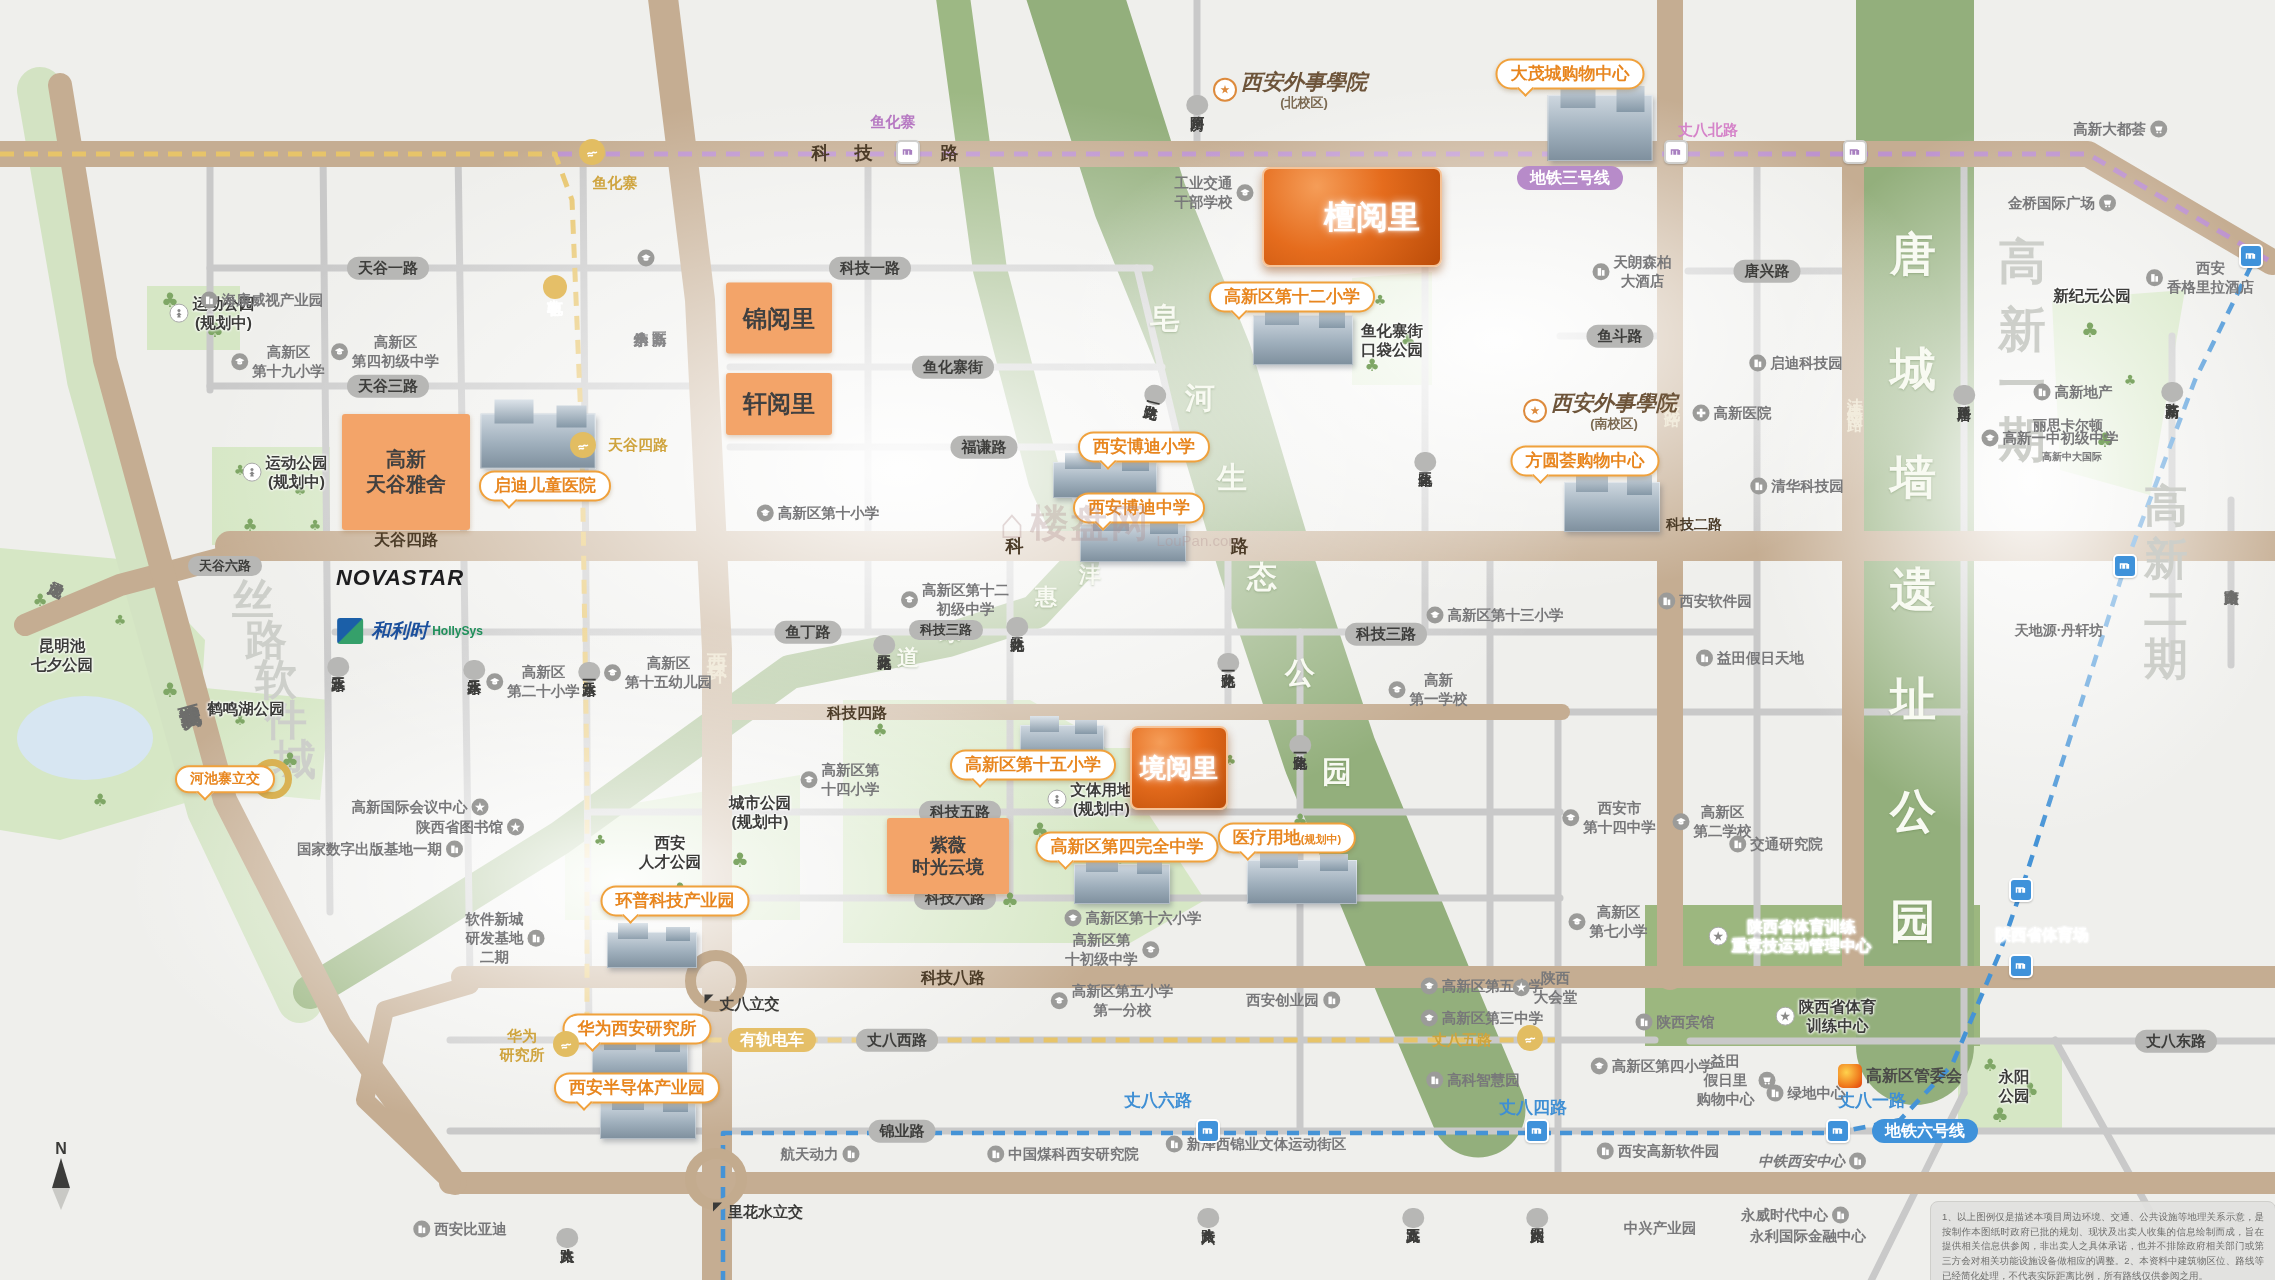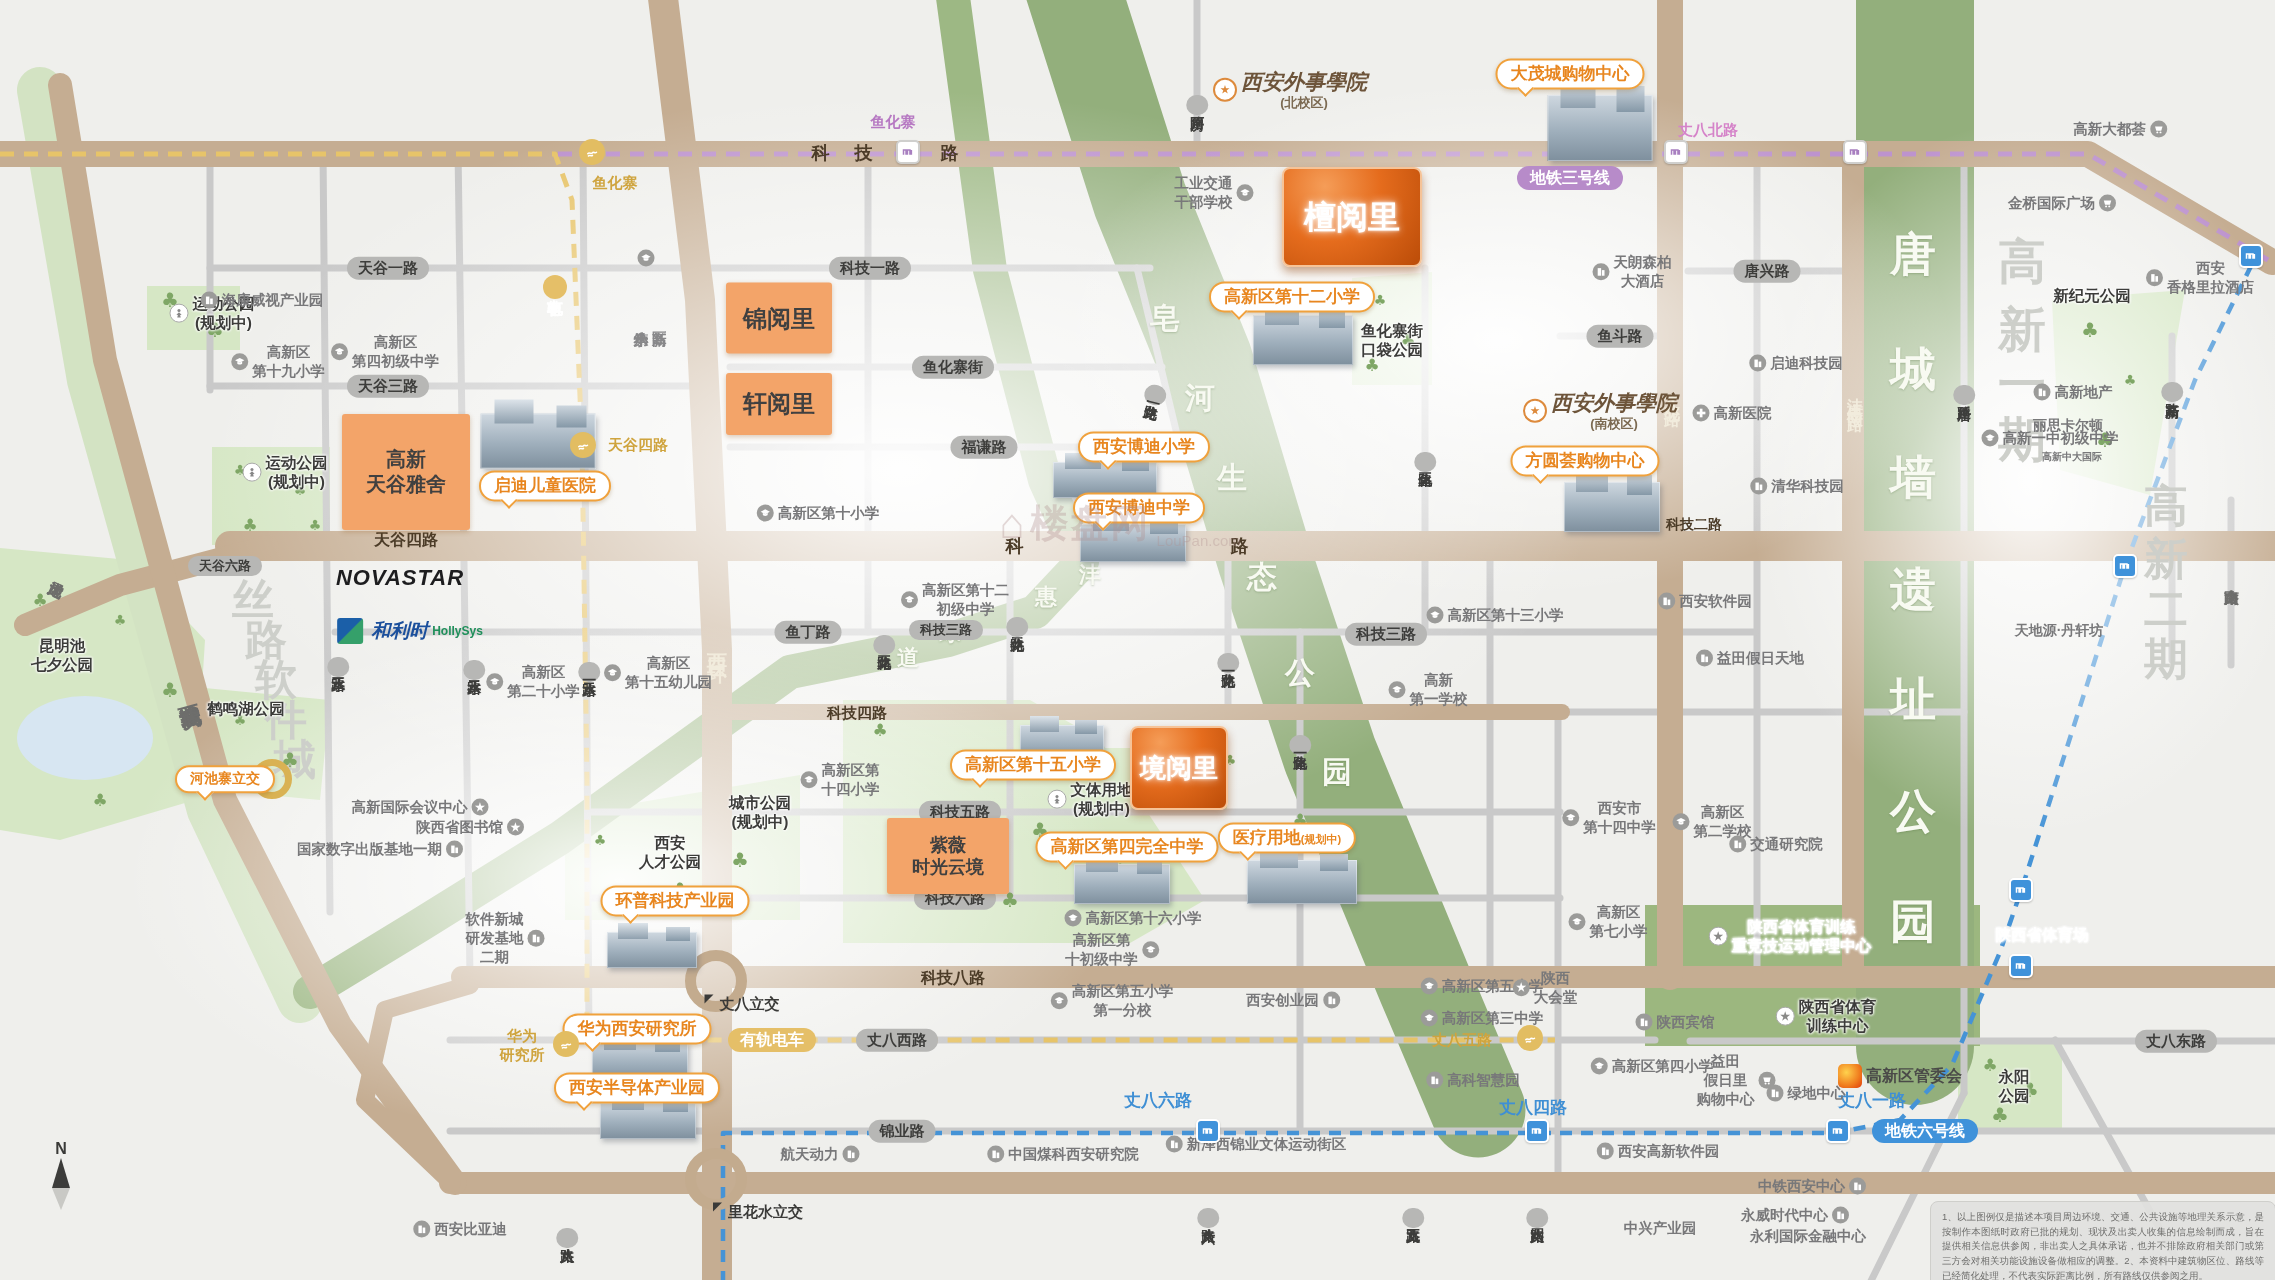--- a/index.html
+++ b/index.html
@@ -406,21 +406,21 @@
     </div>
     <div class="lb t-btext" style="left: 1872px; top: 1101px;">
       <span class="tx">丈八一路</span>
     </div>
     <div class="lb t-btext" style="left: 1533px; top: 1108px;">
       <span class="tx">丈八四路</span>
     </div>
     <div class="lb t-btext" style="left: 1158px; top: 1101px;">
       <span class="tx">丈八六路</span>
     </div>
-    <div class="lb t-blockbig" style="left: 1352px; top: 217px; font-size: 32px; width: 136px; height: 96px;">
+    <div class="lb t-blockbig" style="left: 1352px; top: 217px; font-size: 32px; width: 136px; height: 96px; padding-left: 40px;">
       <span class="tx">檀阅里</span>
     </div>
     <div class="lb t-blockbig" style="left: 1179px; top: 768px; font-size: 26px; width: 94px; height: 80px;">
       <span class="tx">境阅里</span>
     </div>
     <div class="lb t-block" style="left: 779px; top: 318px; font-size: 24px; width: 106px; height: 71px;">
       <span class="tx">锦阅里</span>
     </div>
     <div class="lb t-block" style="left: 779px; top: 404px; font-size: 24px; width: 106px; height: 62px;">
       <span class="tx">轩阅里</span>
@@ -968,21 +968,21 @@
           <rect x="2" y="1.8" width="3.1" height="6.9" fill="#fff"></rect>
           <rect x="5.8" y="3.6" width="2.4" height="5.1" fill="#fff"></rect>
         </svg>
       </span>
       <span class="tx">绿地中心</span>
     </div>
     <div class="lb t-poi" style="left: 1900px; top: 1076px; font-size: 16px; color: rgb(74, 74, 72);">
       <span class="t-gwlogo"></span>
       <span class="tx">高新区管委会</span>
     </div>
-    <div class="lb t-poi" style="left: 1812px; top: 1186px;">
+    <div class="lb t-poi" style="left: 1812px; top: 1161px; font-style: italic;">
       <span class="tx">中铁西安中心</span>
       <span class="icn">
         <svg viewBox="0 0 10 10">
           <rect x="2" y="1.8" width="3.1" height="6.9" fill="#fff"></rect>
           <rect x="5.8" y="3.6" width="2.4" height="5.1" fill="#fff"></rect>
         </svg>
       </span>
     </div>
     <div class="lb t-poi" style="left: 1658px; top: 1151px;">
       <span class="icn">

